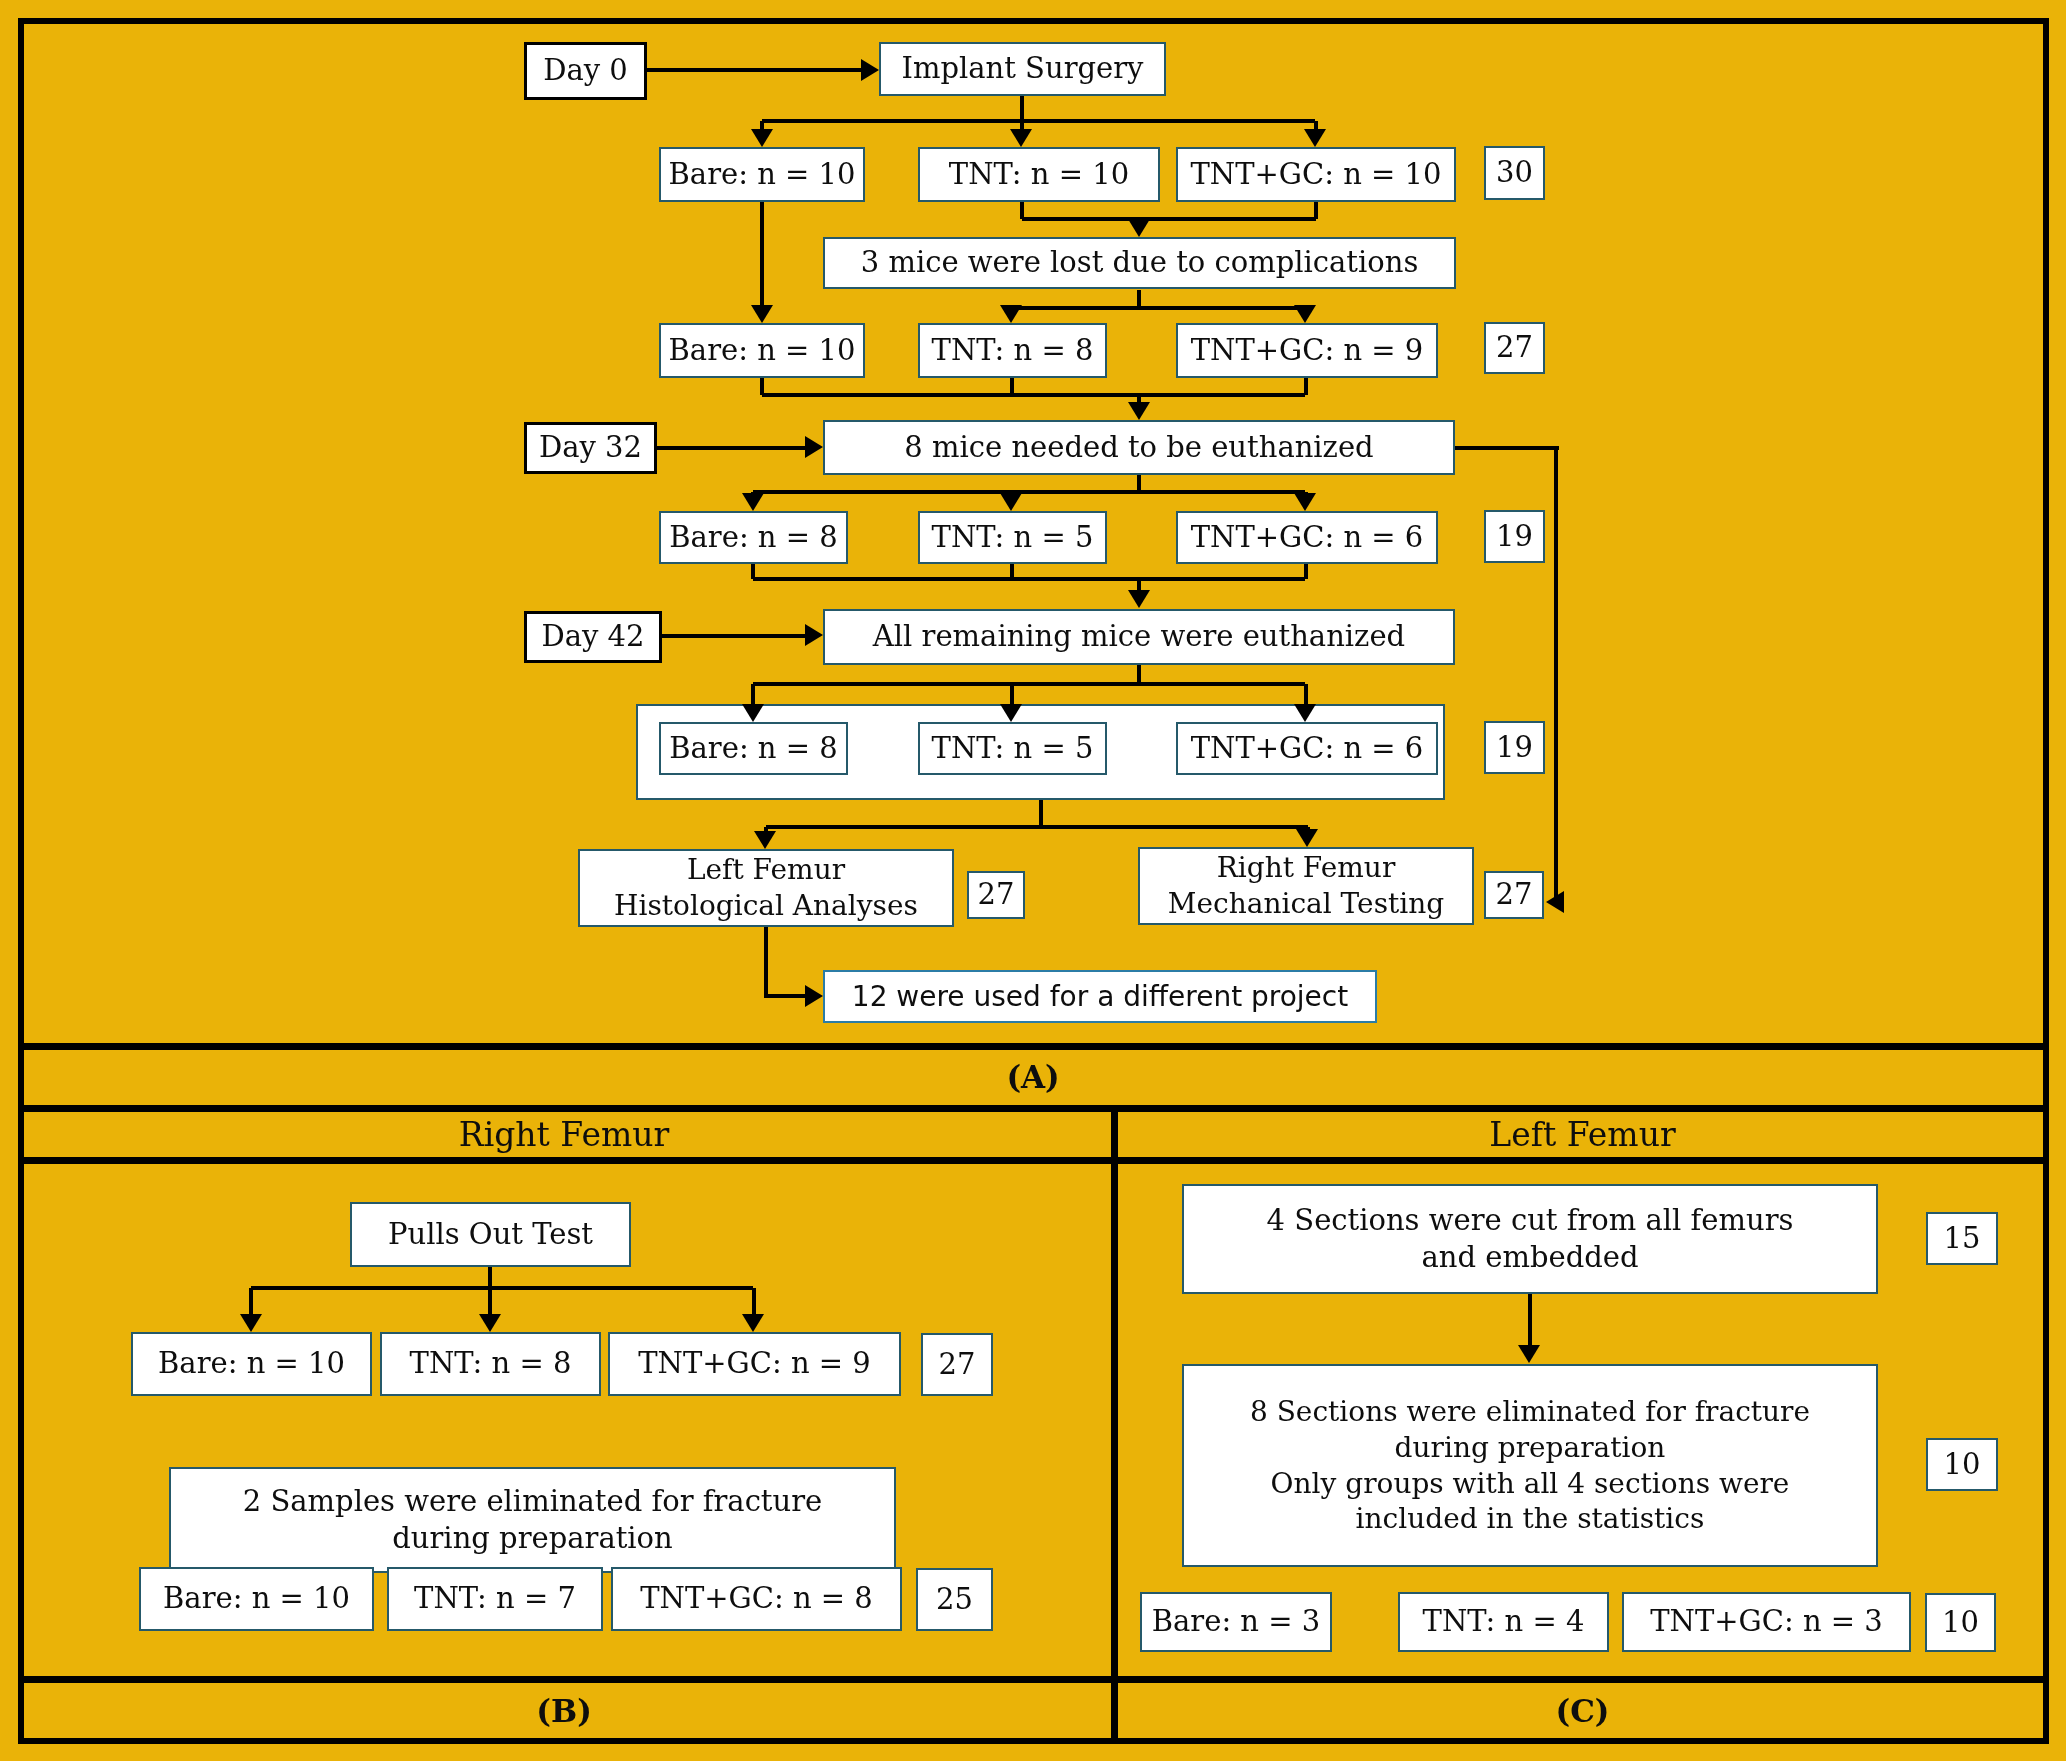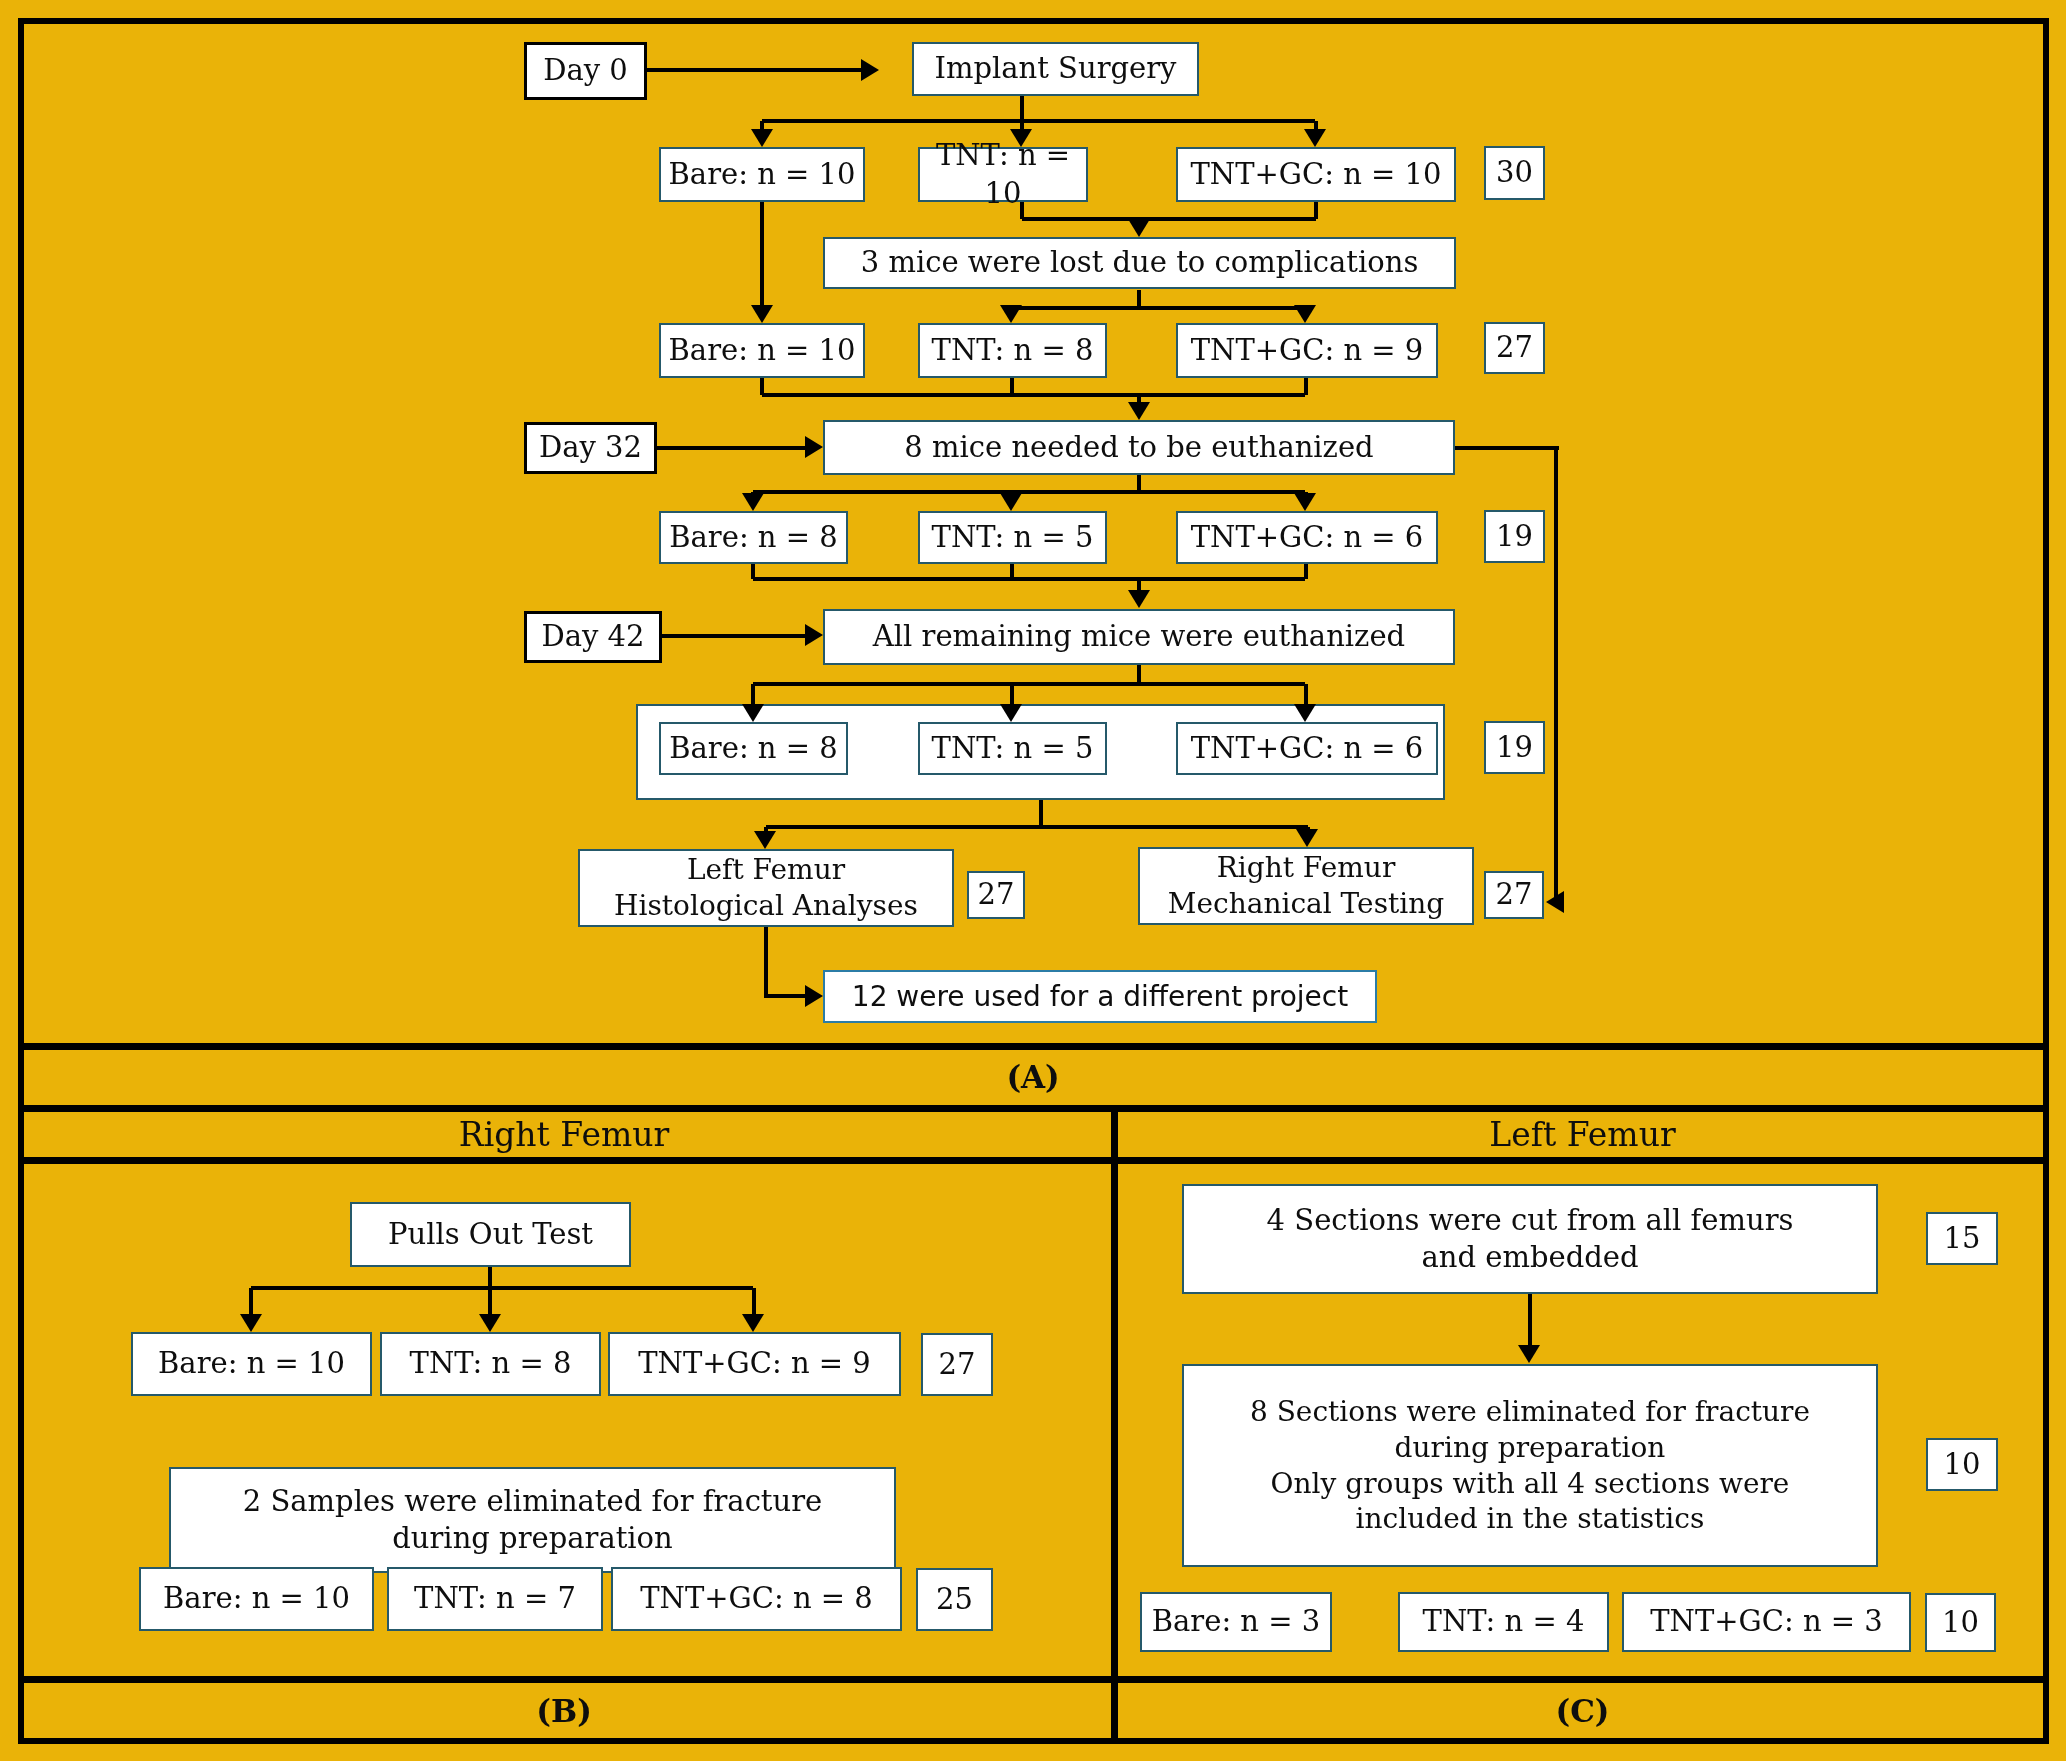--- a/index.html
+++ b/index.html
@@ -43,23 +43,23 @@
   .ah.left{border-top:11.6px solid transparent;border-bottom:11.6px solid transparent;border-right:18px solid #000;}
 </style>
 </head>
 <body>
 
 <div id="canvas">
   <div class="frame"></div>
 
   <div id="diagram">
       <div class="box black" style="left: 524px; top: 42px; width: 123px; height: 58px;">Day 0</div>
-      <div class="box teal" style="left: 912px; top: 42px; width: 287px; height: 54px;">Implant Surgery</div>
+      <div class="box teal" style="left: 879px; top: 42px; width: 287px; height: 54px;">Implant Surgery</div>
       <div class="box teal" style="left: 659px; top: 147px; width: 206px; height: 55px;">Bare: n = 10</div>
-      <div class="box teal" style="left: 918px; top: 147px; width: 170px; height: 55px;">TNT: n = 10</div>
+      <div class="box teal" style="left: 918px; top: 147px; width: 242px; height: 55px;">TNT: n = 10</div>
       <div class="box teal" style="left: 1176px; top: 147px; width: 280px; height: 55px;">TNT+GC: n = 10</div>
       <div class="box teal" style="left: 1484px; top: 146px; width: 61px; height: 54px;">30</div>
       <div class="box teal" style="left: 823px; top: 237px; width: 633px; height: 52px;">3 mice were lost due to complications</div>
       <div class="box teal" style="left: 659px; top: 323px; width: 206px; height: 55px;">Bare: n = 10</div>
       <div class="box teal" style="left: 918px; top: 323px; width: 189px; height: 55px;">TNT: n = 8</div>
       <div class="box teal" style="left: 1176px; top: 323px; width: 262px; height: 55px;">TNT+GC: n = 9</div>
       <div class="box teal" style="left: 1484px; top: 322px; width: 61px; height: 52px;">27</div>
       <div class="box black" style="left: 524px; top: 422px; width: 133px; height: 52px;">Day 32</div>
       <div class="box teal" style="left: 823px; top: 420px; width: 632px; height: 55px;">8 mice needed to be euthanized</div>
       <div class="box teal" style="left: 659px; top: 511px; width: 189px; height: 53px;">Bare: n = 8</div>

